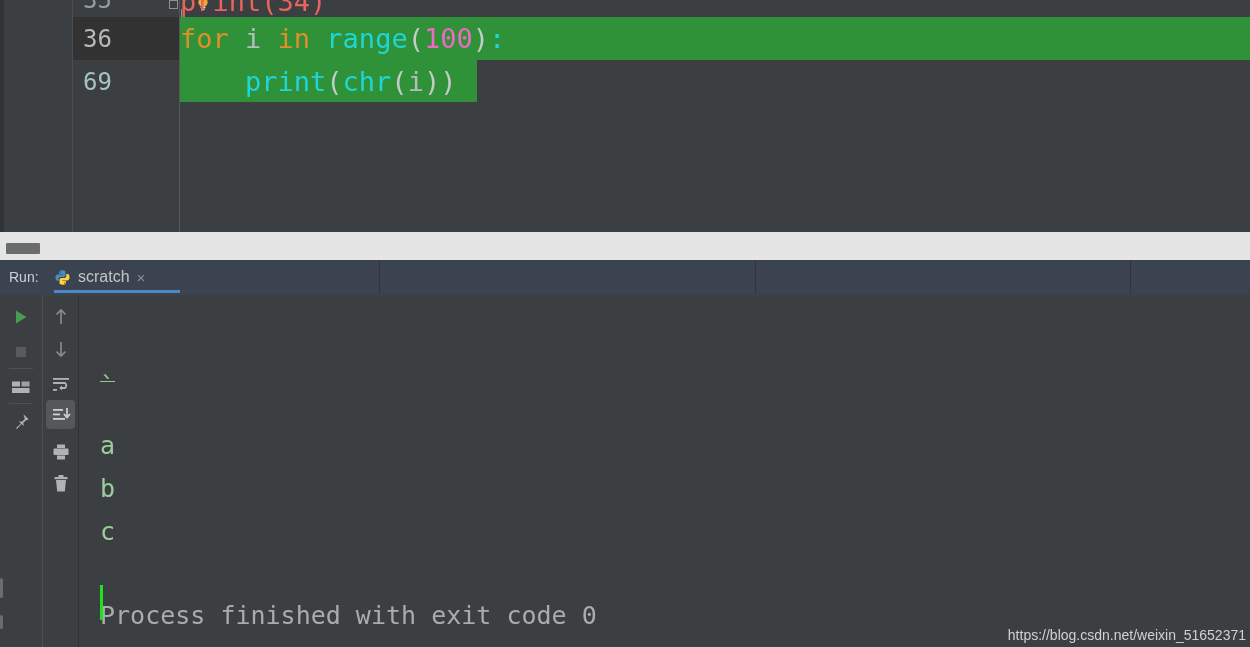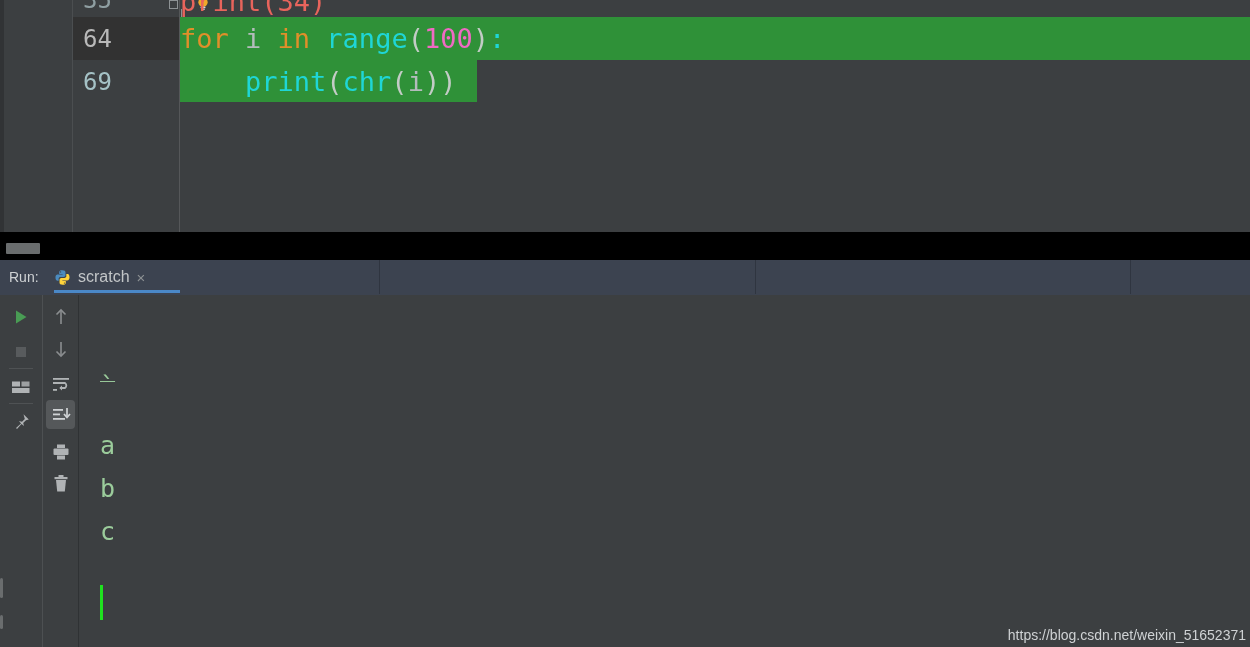--- a/index.html
+++ b/index.html
@@ -11,21 +11,21 @@
     width: 1250px;
     height: 647px;
     overflow: hidden;
     font-family: "Liberation Sans", sans-serif;
     -webkit-font-smoothing: antialiased;
   }
   .app {
     position: relative;
     width: 1250px;
     height: 647px;
-    background: #000000;
+    background: #e5e5e5;
   }
 
   
   .editor {
     position: absolute;
     left: 0; top: 0;
     width: 1250px; height: 232px;
     background: #3c3f41;
     overflow: hidden;
   }
@@ -305,21 +305,21 @@
 <body>
 
 <div class="app">
 
   <div class="editor">
     <div class="editor-left-strip"></div>
     <div class="editor-gutter-rail"></div>
 
     <div class="gutter">
       <div class="gutter-line cut" style="top:-4px;">35</div>
-      <div class="gutter-line current" style="top:17px;">64</div>
+      <div class="gutter-line current" style="top:17px;">36</div>
       <div class="gutter-line" style="top:60px;">69</div>
     </div>
 
     <div class="fold-marker" style="left:169px; top:0px;"></div>
     <div class="fold-stem" style="left:181px; top:9px; height:22px;"></div>
     <svg class="bulb" style="left:196px; top:-3px;" viewBox="0 0 16 16">
       <circle cx="8" cy="6" r="5.3" fill="#f0a92a"></circle>
       <rect x="5.2" y="11" width="5.6" height="1.7" fill="#d8d8d8"></rect>
       <rect x="6" y="13.2" width="4" height="1.5" fill="#d8d8d8"></rect>
     </svg>
@@ -439,18 +439,19 @@
       </div>
     </div>
 
     <div class="console">
       <div class="con-line" style="top:60px;">_</div>
       <div class="con-line" style="top:78px;">`</div>
       <div class="con-line" style="top:106px;"></div>
       <div class="con-line" style="top:138px;">a</div>
       <div class="con-line" style="top:181px;">b</div>
       <div class="con-line" style="top:224px;">c</div>
+      <div class="con-line sys" style="top:308px;">Process finished with exit code 0</div>
       <div class="caret" style="top:290px;"></div>
     </div>
 
     <div class="watermark">https://blog.csdn.net/weixin_51652371</div>
   </div>
 </div>
 
 </body></html>

